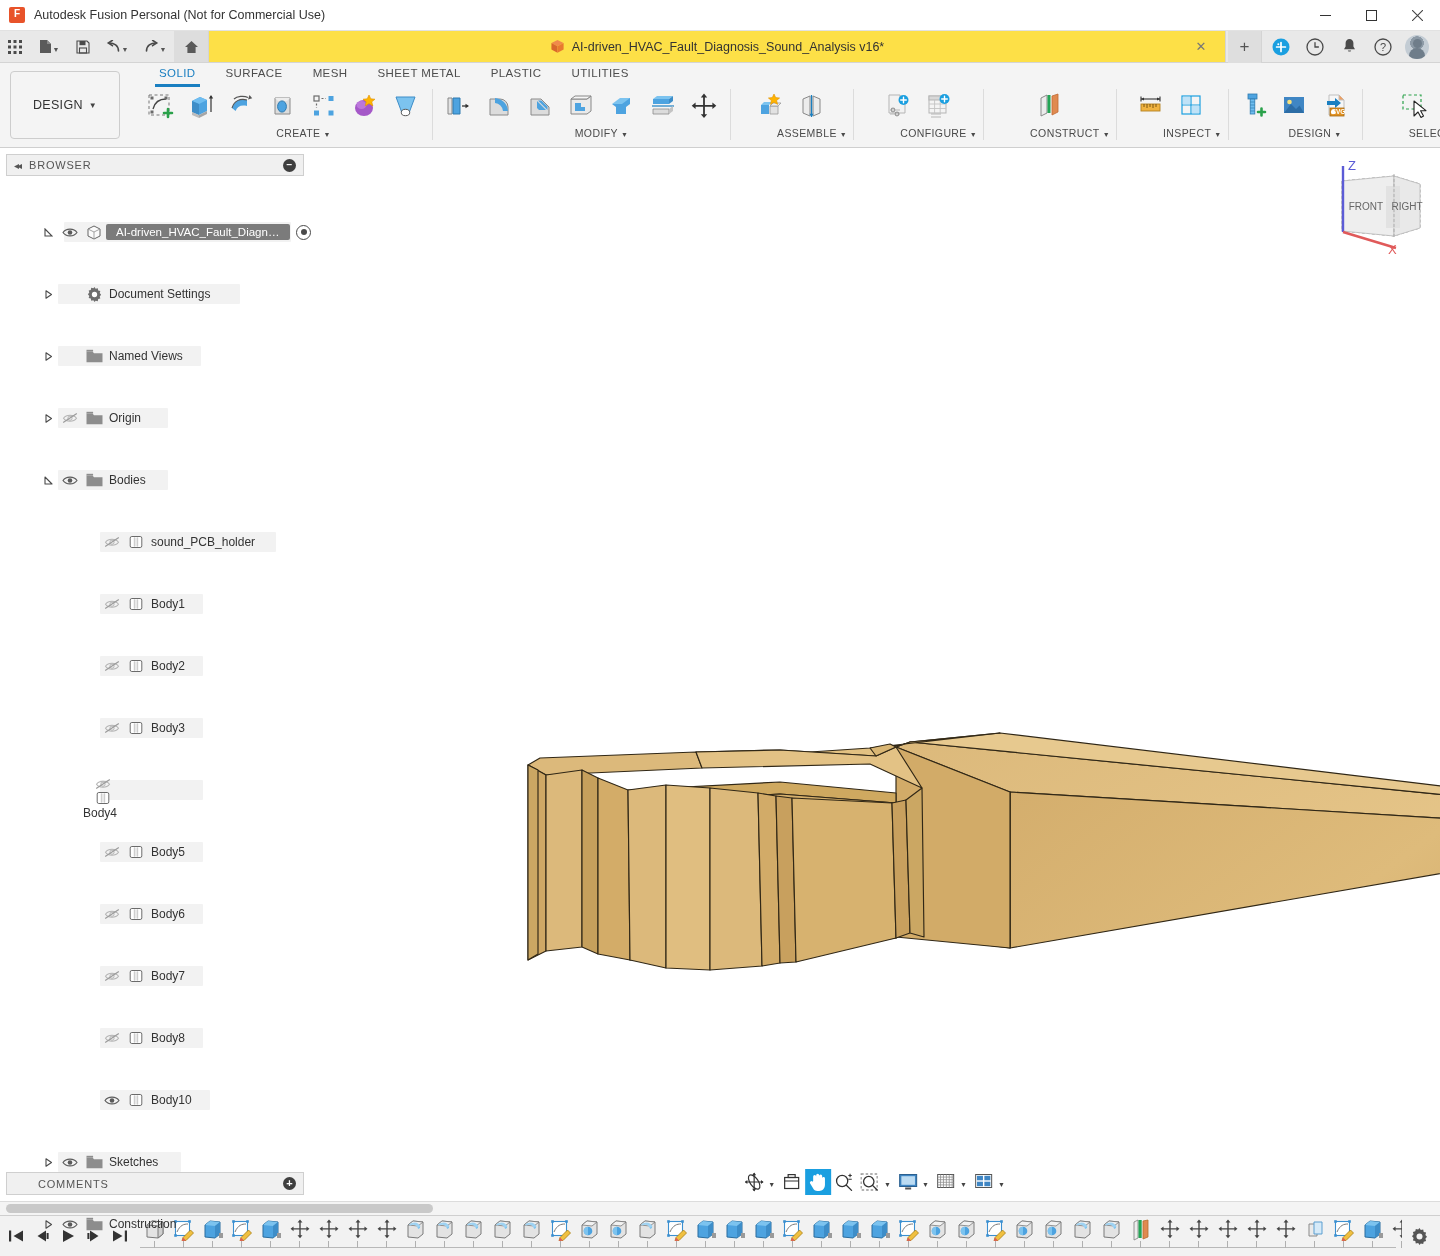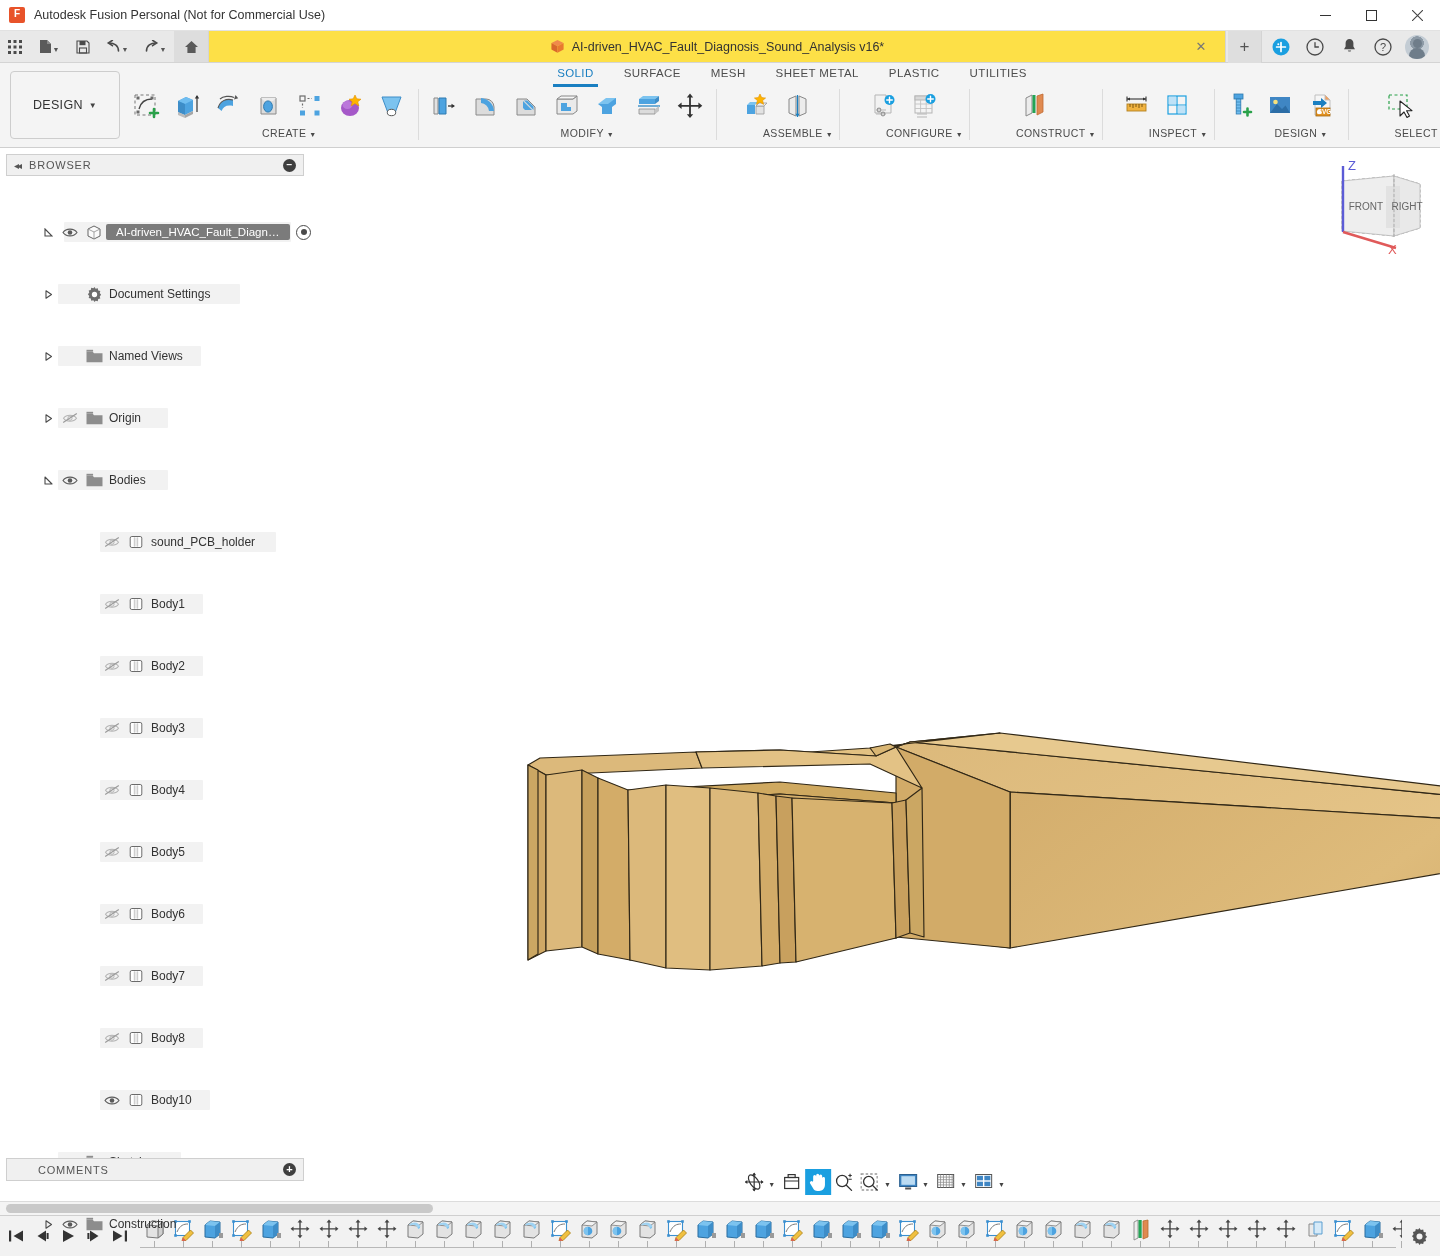--- a/index.html
+++ b/index.html
@@ -73,21 +73,21 @@
   .avatar::before{content:"";position:absolute;left:7.5px;top:4px;width:9px;height:9px;border-radius:50%;background:#6f7d8a;z-index:2;}
 
   
   .ribbon{ height:85px; background:#f4f4f4; border-bottom:1px solid #cfcfcf;
     display:flex; align-items:stretch; flex:0 0 85px; position:relative; }
   .designbox{
     width:110px; margin:8px 6px 8px 10px; border:1px solid #cdcdcd; border-radius:4px;
     background:#f4f4f4; display:flex; align-items:center; justify-content:center;
     font-size:12.5px; color:#333; letter-spacing:.3px; gap:6px; flex:0 0 110px;
   }
-  .tabs-and-icons{ flex:1; display:flex; flex-direction:column; min-width:0;align-items:center; }
+  .tabs-and-icons{ flex:1; display:flex; flex-direction:column; min-width:0; }
   .rib-tabs{ height:23px; display:flex; align-items:flex-end; padding-left:18px; gap:0; }
   .rib-tab{
     padding:0 15px; height:22px; line-height:18px; font-size:11.5px; letter-spacing:.4px;
     color:#4d4d4d; position:relative; text-align:center;
   }
   .rib-tab.active{ color:#1a7fc1; font-weight:normal; }
   .rib-tab.active::after{
     content:""; position:absolute; left:11px; right:11px; bottom:-1px; height:3px; background:#1a7fc1;
   }
   .rib-body{ flex:1; display:flex; align-items:stretch; padding-left:8px; }
@@ -145,21 +145,21 @@
     position:absolute; left:50%; transform:translateX(-50%); bottom:6px;
     height:26px; display:flex; align-items:center; gap:0px;
     background:transparent;
   }
   .nbtn{ height:26px; min-width:26px; display:flex; align-items:center; justify-content:center; padding:0 2px;}
   .nbtn.active{ background:#1a9fe0; }
   .ncar{ font-size:7px; color:#444; padding:0 4px 0 1px; position:relative; top:2px;}
 
   
   .comments{
-    position:absolute; left:6px; bottom:20px; width:298px; height:23px;
+    position:absolute; left:6px; bottom:6px; width:298px; height:23px;
     border:1px solid #cfcfcf; background:#f0f0f0; display:flex; align-items:center;
     padding:0 7px; z-index:5;
   }
   .cm-title{ font-size:11px; letter-spacing:.8px; color:#555; padding-left:24px;}
   .cm-add{ margin-left:auto; width:13px;height:13px;border-radius:50%;background:#3f3f3f;color:#fff;
     font-size:11px;line-height:12px;text-align:center;font-weight:bold;}
 
   
   .hscroll{ height:14px; flex:0 0 14px; background:#f4f4f4; border-top:1px solid #dcdcdc;
     position:relative; }
@@ -806,21 +806,21 @@
                   <path d="M6.4 3.6 v8.8" stroke="#9a9a9a" stroke-width="1"></path>
                   <path d="M9.6 3.6 v8.8" stroke="#9a9a9a" stroke-width="1"></path>
                   <rect x="6.4" y="3.6" width="3.2" height="8.8" fill="#e9e9e9"></rect>
                 </svg>
               </span>
               <span class="tlabel">Body3</span>
             </div>
           </div>
           <div class="trow">
             <div class="rowbg" style="left: 100px; right: auto; width: 103px;"></div>
-            <div class="tw" style="padding-left: 80px;">
+            <div class="tw" style="padding-left: 80px; flex-direction: column;">
               <span class="tri"></span>
               <span class="eye">
                 <svg width="16" height="12" viewBox="0 0 16 12">
                   <path d="M1.5 6.2 C4.4 2.2 11.6 2.2 14.5 6.2 C11.6 10.2 4.4 10.2 1.5 6.2 Z" fill="none" stroke="#b4b4b4" stroke-width="1.1"></path>
                   <circle cx="8" cy="6.2" r="2.1" fill="none" stroke="#b4b4b4" stroke-width="1"></circle>
                   <path d="M1.2 10.4 L14.8 1.6" stroke="#9a9a9a" stroke-width="1.2"></path>
                 </svg>
               </span>
               <span class="ico">
                 <svg width="16" height="16" viewBox="0 0 16 16">

